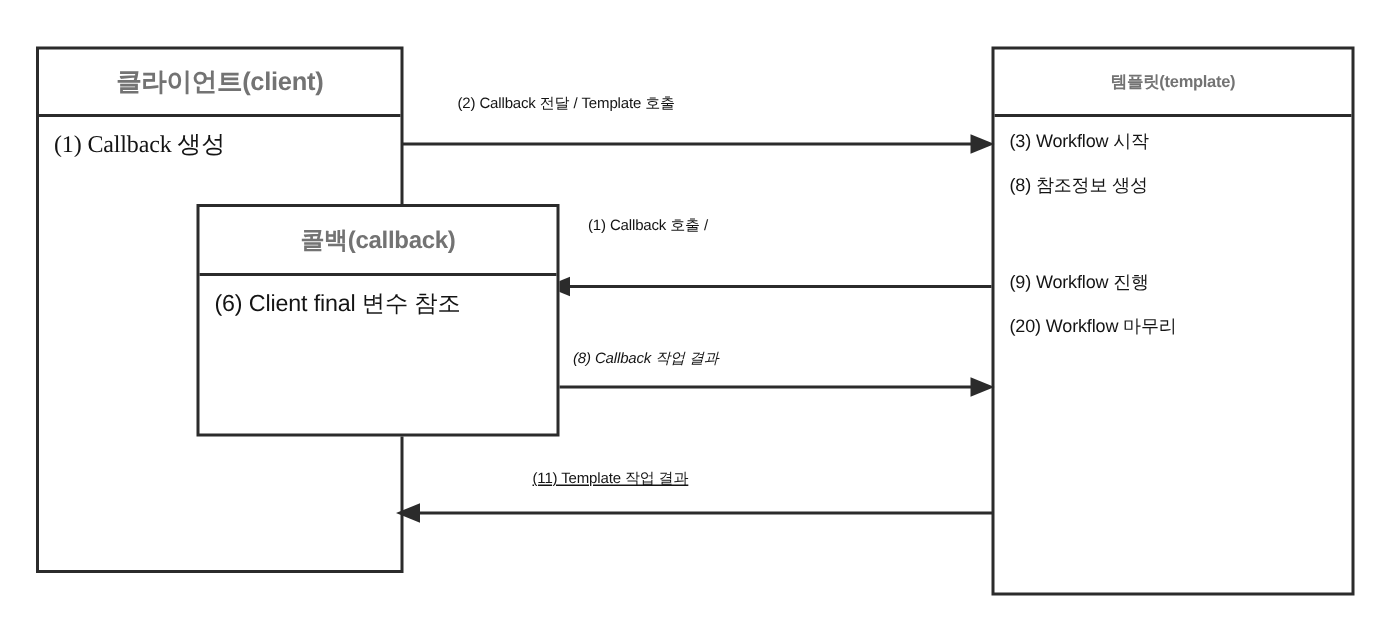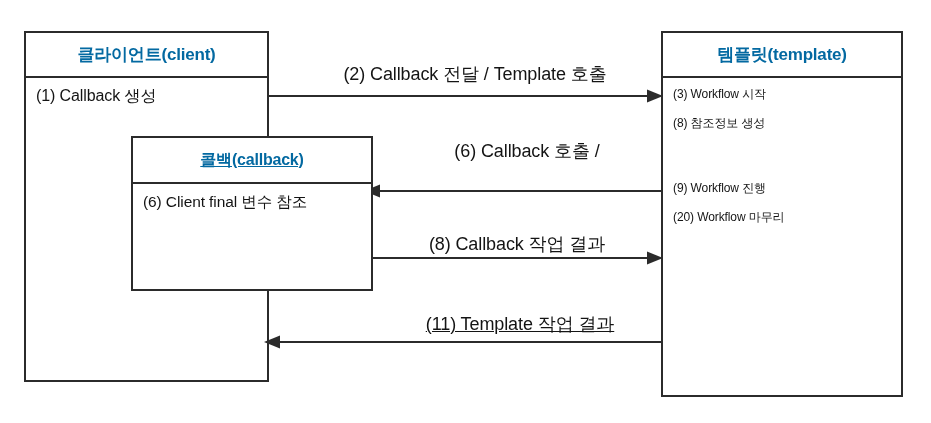--- a/index.html
+++ b/index.html
@@ -22,57 +22,57 @@
     background: #ffffff;
   }
   .box-header {
     box-sizing: border-box;
     width: 100%;
     border-bottom: 2px solid #2b2b2b;
     display: flex;
     align-items: center;
     justify-content: center;
     font-weight: bold;
-    color: #0369a1;
+    color: #737373;
     letter-spacing: -0.2px;
   }
   .box-body {
     box-sizing: border-box;
     padding: 8px 10px 0 10px;
     color: #141414;
   }
   .step-line {
     white-space: nowrap;
     letter-spacing: -0.1px;
   }
 
   
   #client-box  { left: 24px;  top: 31px;  width: 245px; height: 351px; z-index: 2; }
   #client-box  .box-header { height: 45px; font-size: 17px; }
-  #client-box  .box-body   { font-size: 16px; }
+  #client-box  .box-body   { font-size: 16px; font-family: Liberation Serif, serif; }
   #client-box  .step-line  { margin-bottom: 10px; }
 
   #template-box { left: 661px; top: 31px; width: 242px; height: 366px; z-index: 2; }
-  #template-box .box-header { height: 45px; font-size: 17px; }
+  #template-box .box-header { height: 45px; font-size: 11px; }
   #template-box .box-body   { font-size: 12px; }
   #template-box .step-line  { margin-bottom: 12px; }
   #template-box .group-late { margin-top: 48px; }
 
   #callback-box { left: 131px; top: 136px; width: 242px; height: 155px; z-index: 5; }
-  #callback-box .box-header { height: 46px; font-size: 16px; text-decoration: underline; }
+  #callback-box .box-header { height: 46px; font-size: 16px; }
   #callback-box .box-body   { font-size: 15.5px; }
   #callback-box .step-line  { margin-bottom: 9px; }
 
   
   .msg-label {
     position: absolute;
-    font-size: 18px;
+    font-size: 10px;
     color: #141414;
     white-space: nowrap;
-    text-align: center;
+    text-align: left;
     letter-spacing: -0.1px;
     z-index: 4;
   }
   .arrow-svg {
     position: absolute;
     z-index: 3;
     overflow: visible;
   }
   .arrow-svg line { stroke: #2b2b2b; stroke-width: 2; }
   .arrow-svg polygon { fill: #2b2b2b; }
@@ -101,28 +101,28 @@
 
   <div class="msg-label" style="left: 305px; top: 62px; width: 340px;">
     <span>(2) Callback 전달 / Template 호출</span>
   </div>
   <svg class="arrow-svg" style="left: 268px; top: 88px;" width="396" height="18">
     <line x1="0" y1="8" x2="385" y2="8"></line>
     <polygon points="395,8 379,1.5 379,14.5"></polygon>
   </svg>
 
   <div class="msg-label" style="left: 392px; top: 136px; width: 270px; line-height: 30px;">
-    <div>(6) Callback 호출 /</div>
+    <div>(1) Callback 호출 /</div>
   </div>
   <svg class="arrow-svg" style="left: 364px; top: 183px;" width="300" height="18">
     <line x1="10" y1="8" x2="297" y2="8"></line>
     <polygon points="0,8 16,1.5 16,14.5"></polygon>
   </svg>
 
-  <div class="msg-label" style="left: 382px; top: 232px; width: 270px;">
+  <div class="msg-label" style="left: 382px; top: 232px; width: 270px; font-style: italic;">
     <span>(8) Callback 작업 결과</span>
   </div>
   <svg class="arrow-svg" style="left: 372px; top: 250px;" width="292" height="18">
     <line x1="0" y1="8" x2="281" y2="8"></line>
     <polygon points="291,8 275,1.5 275,14.5"></polygon>
   </svg>
 
   <div class="msg-label" style="left: 355px; top: 312px; width: 330px; text-decoration: underline;">
     <span>(11) Template 작업 결과</span>
   </div>

